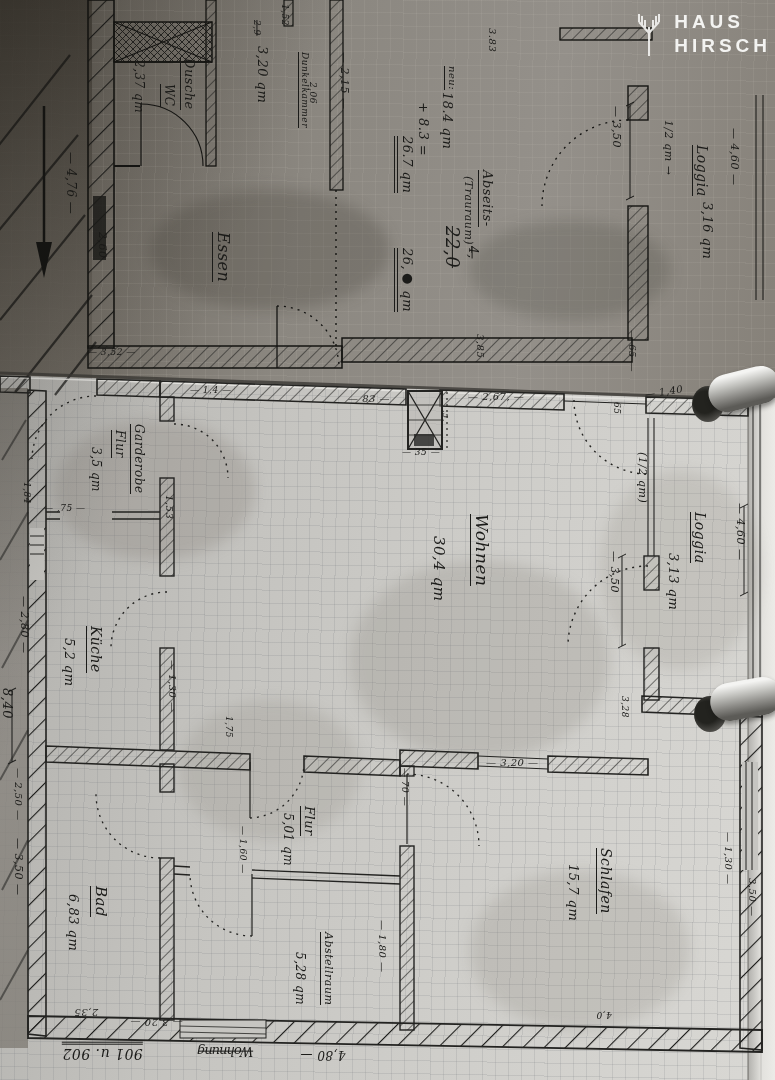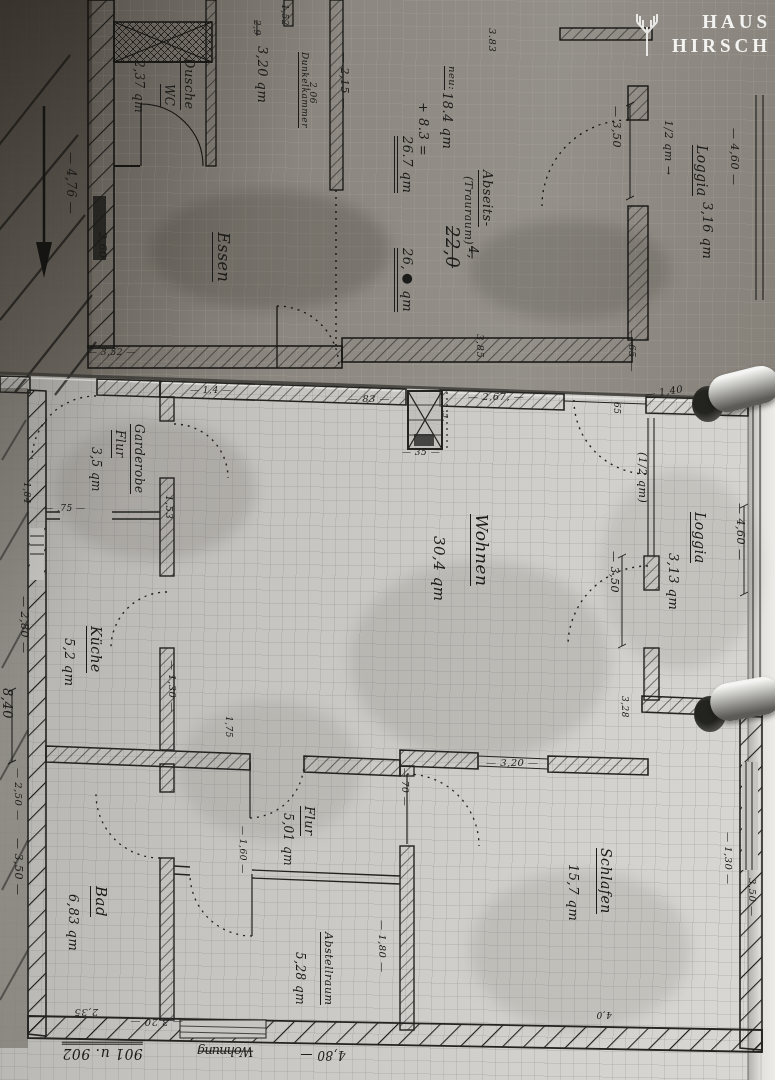--- a/index.html
+++ b/index.html
@@ -34,22 +34,22 @@
   .strike{text-decoration:line-through;}
   .r180{transform:rotate(180deg);}
   .tilt{transform:rotate(-8deg);}
   .ring{position:absolute;z-index:50;}
   .ring .hole{position:absolute;left:0;top:20px;width:32px;height:36px;border-radius:50%;
       background:radial-gradient(circle at 40% 45%,#23231f 0 40%,#4c4b47 70%,#6a6964 100%);}
   .ring .rod{position:absolute;left:16px;top:4px;width:72px;height:38px;border-radius:19px;
       background:linear-gradient(180deg,#f4f4f2 8%,#c3c3bf 34%,#8d8c88 62%,#5c5b57 88%);
       box-shadow:0 3px 5px rgba(20,20,18,.45);}
   .logo{position:absolute;right:4px;top:10px;display:flex;align-items:center;gap:8px;z-index:70;}
-  .logo .txt{color:#f3f3f1;font-family:Liberation Serif, serif;font-weight:bold;
-      font-size:19px;letter-spacing:4px;line-height:1.25;text-align:right;}
+  .logo .txt{color:#f3f3f1;font-family:Liberation Sans, sans-serif;font-weight:bold;
+      font-size:19px;letter-spacing:4px;line-height:1.25;text-align:left;}
   .vignette{position:absolute;left:0;top:0;width:775px;height:1080px;z-index:60;pointer-events:none;
       background:linear-gradient(115deg,rgba(22,20,16,.30),transparent 28%),
                  radial-gradient(130% 130% at 52% 45%,transparent 62%,rgba(18,16,12,.16) 100%);}
 </style>
 </head>
 <body>
 
 <div id="stage">
 
   <div class="sheet-top"></div>

